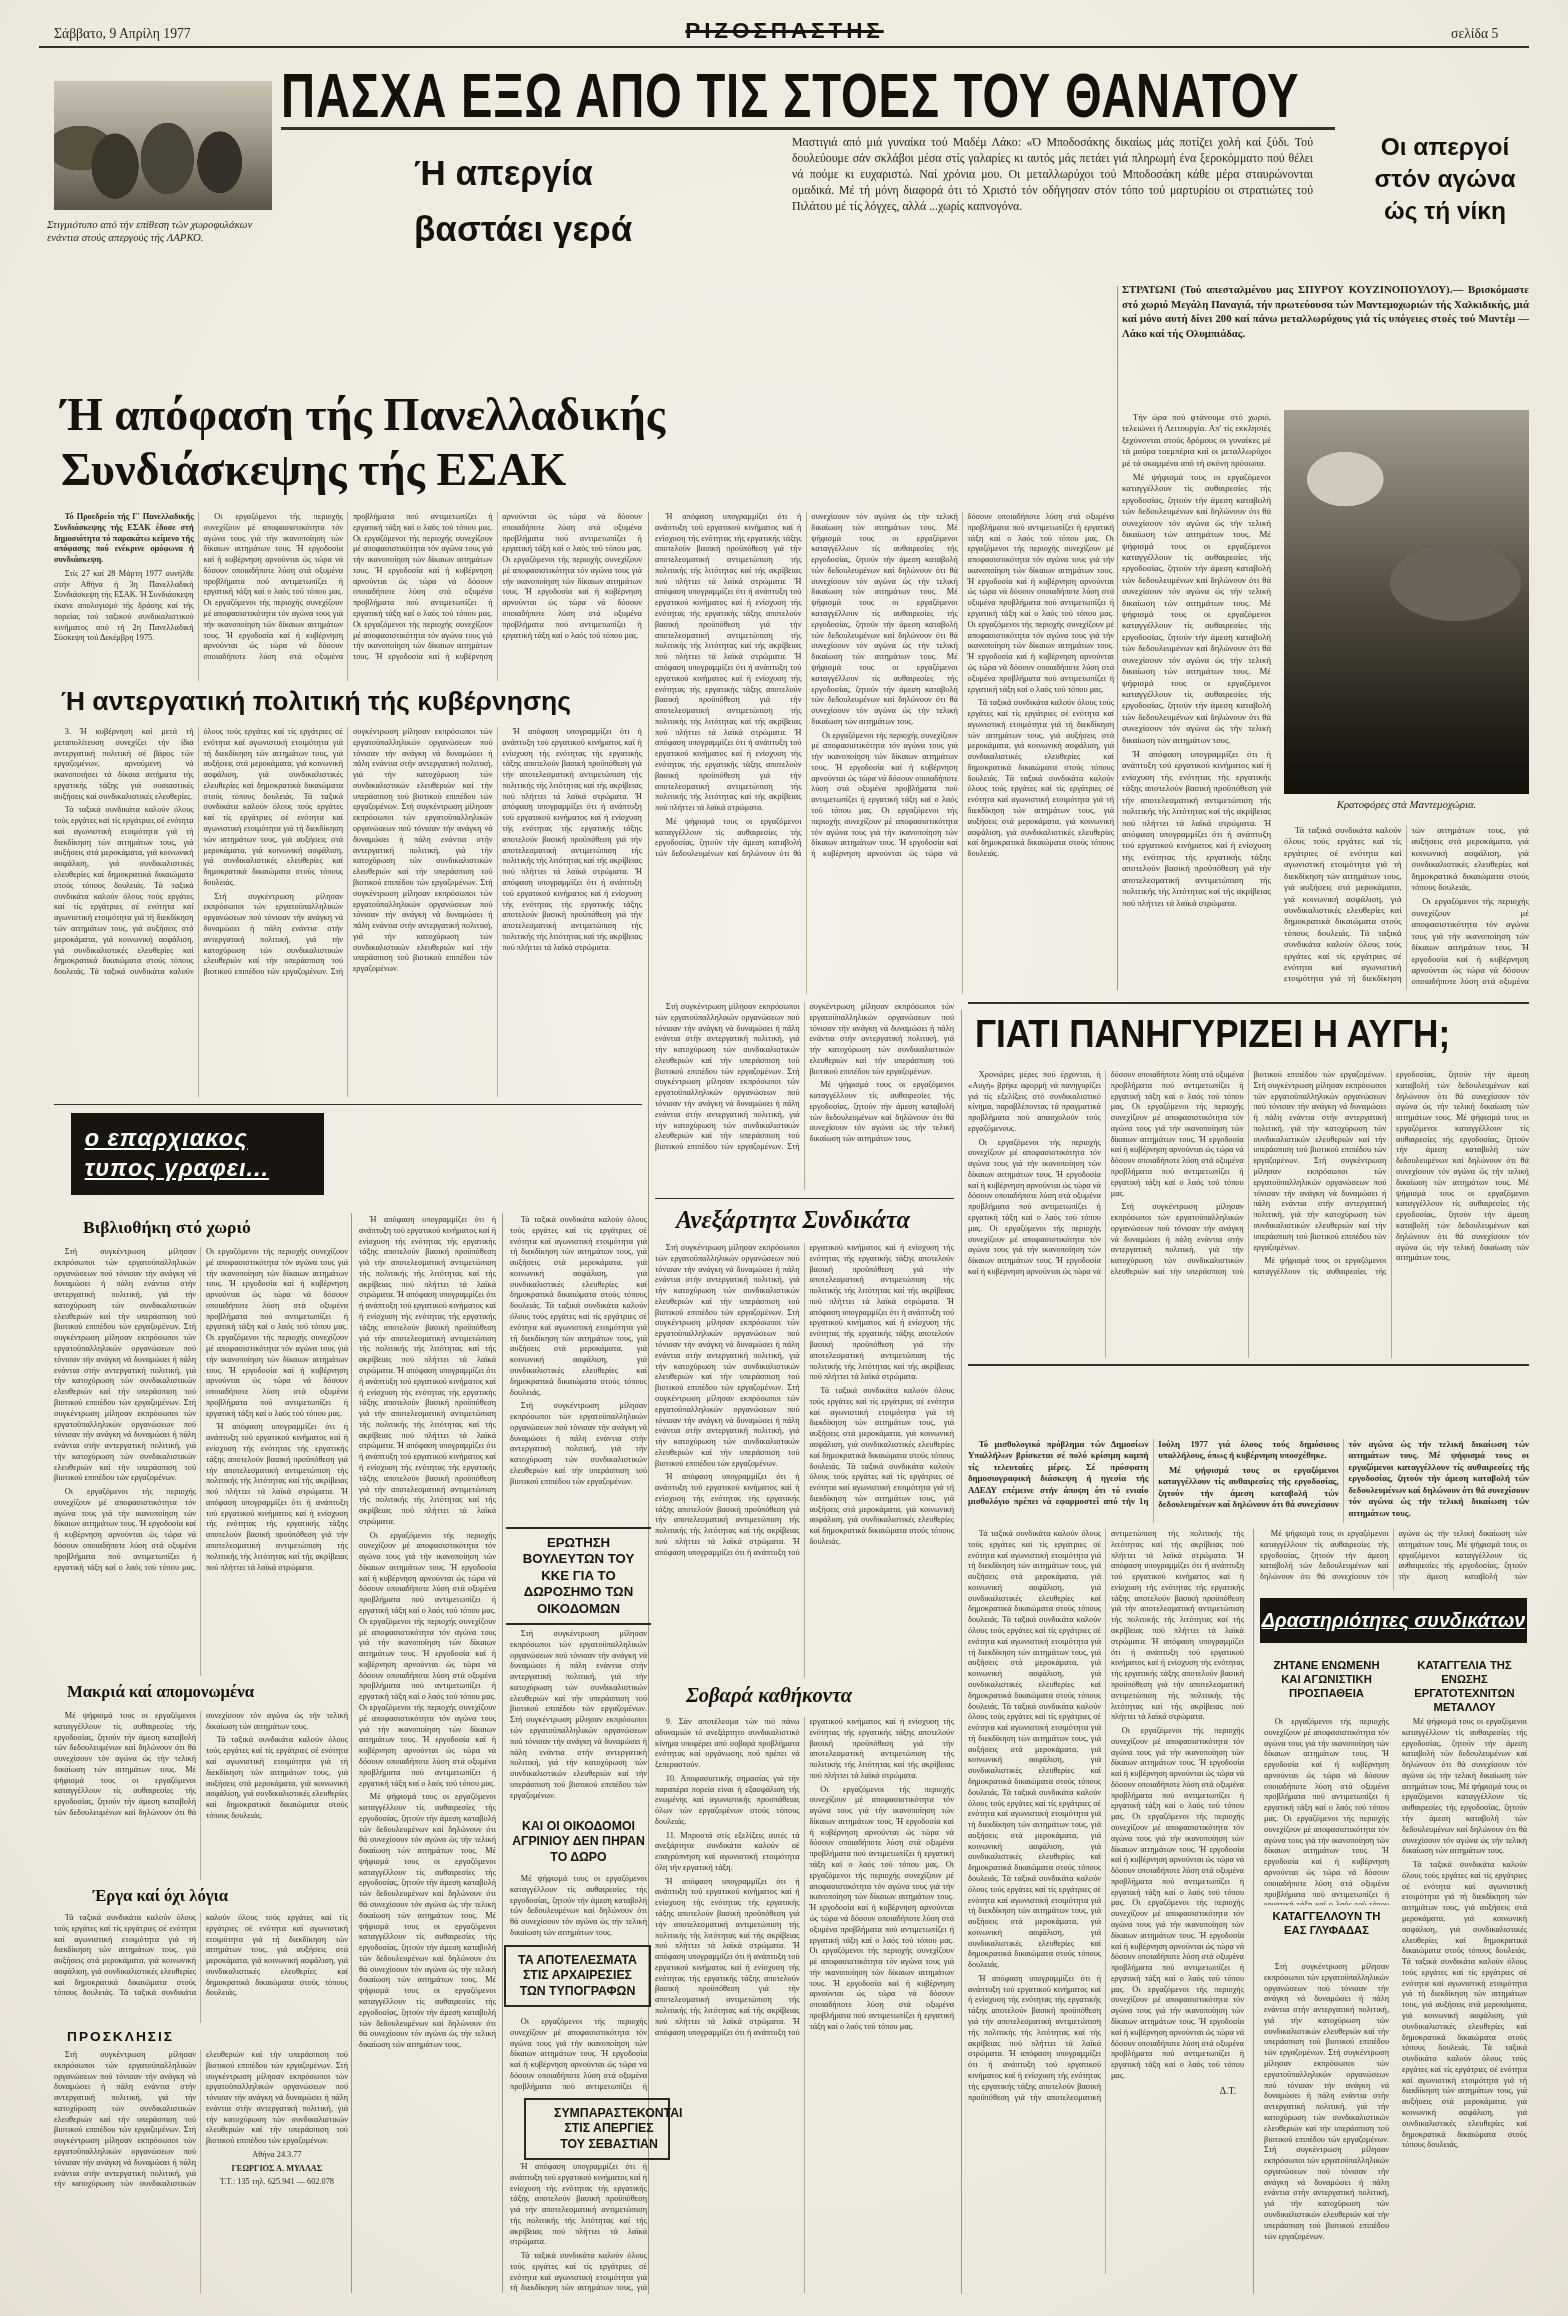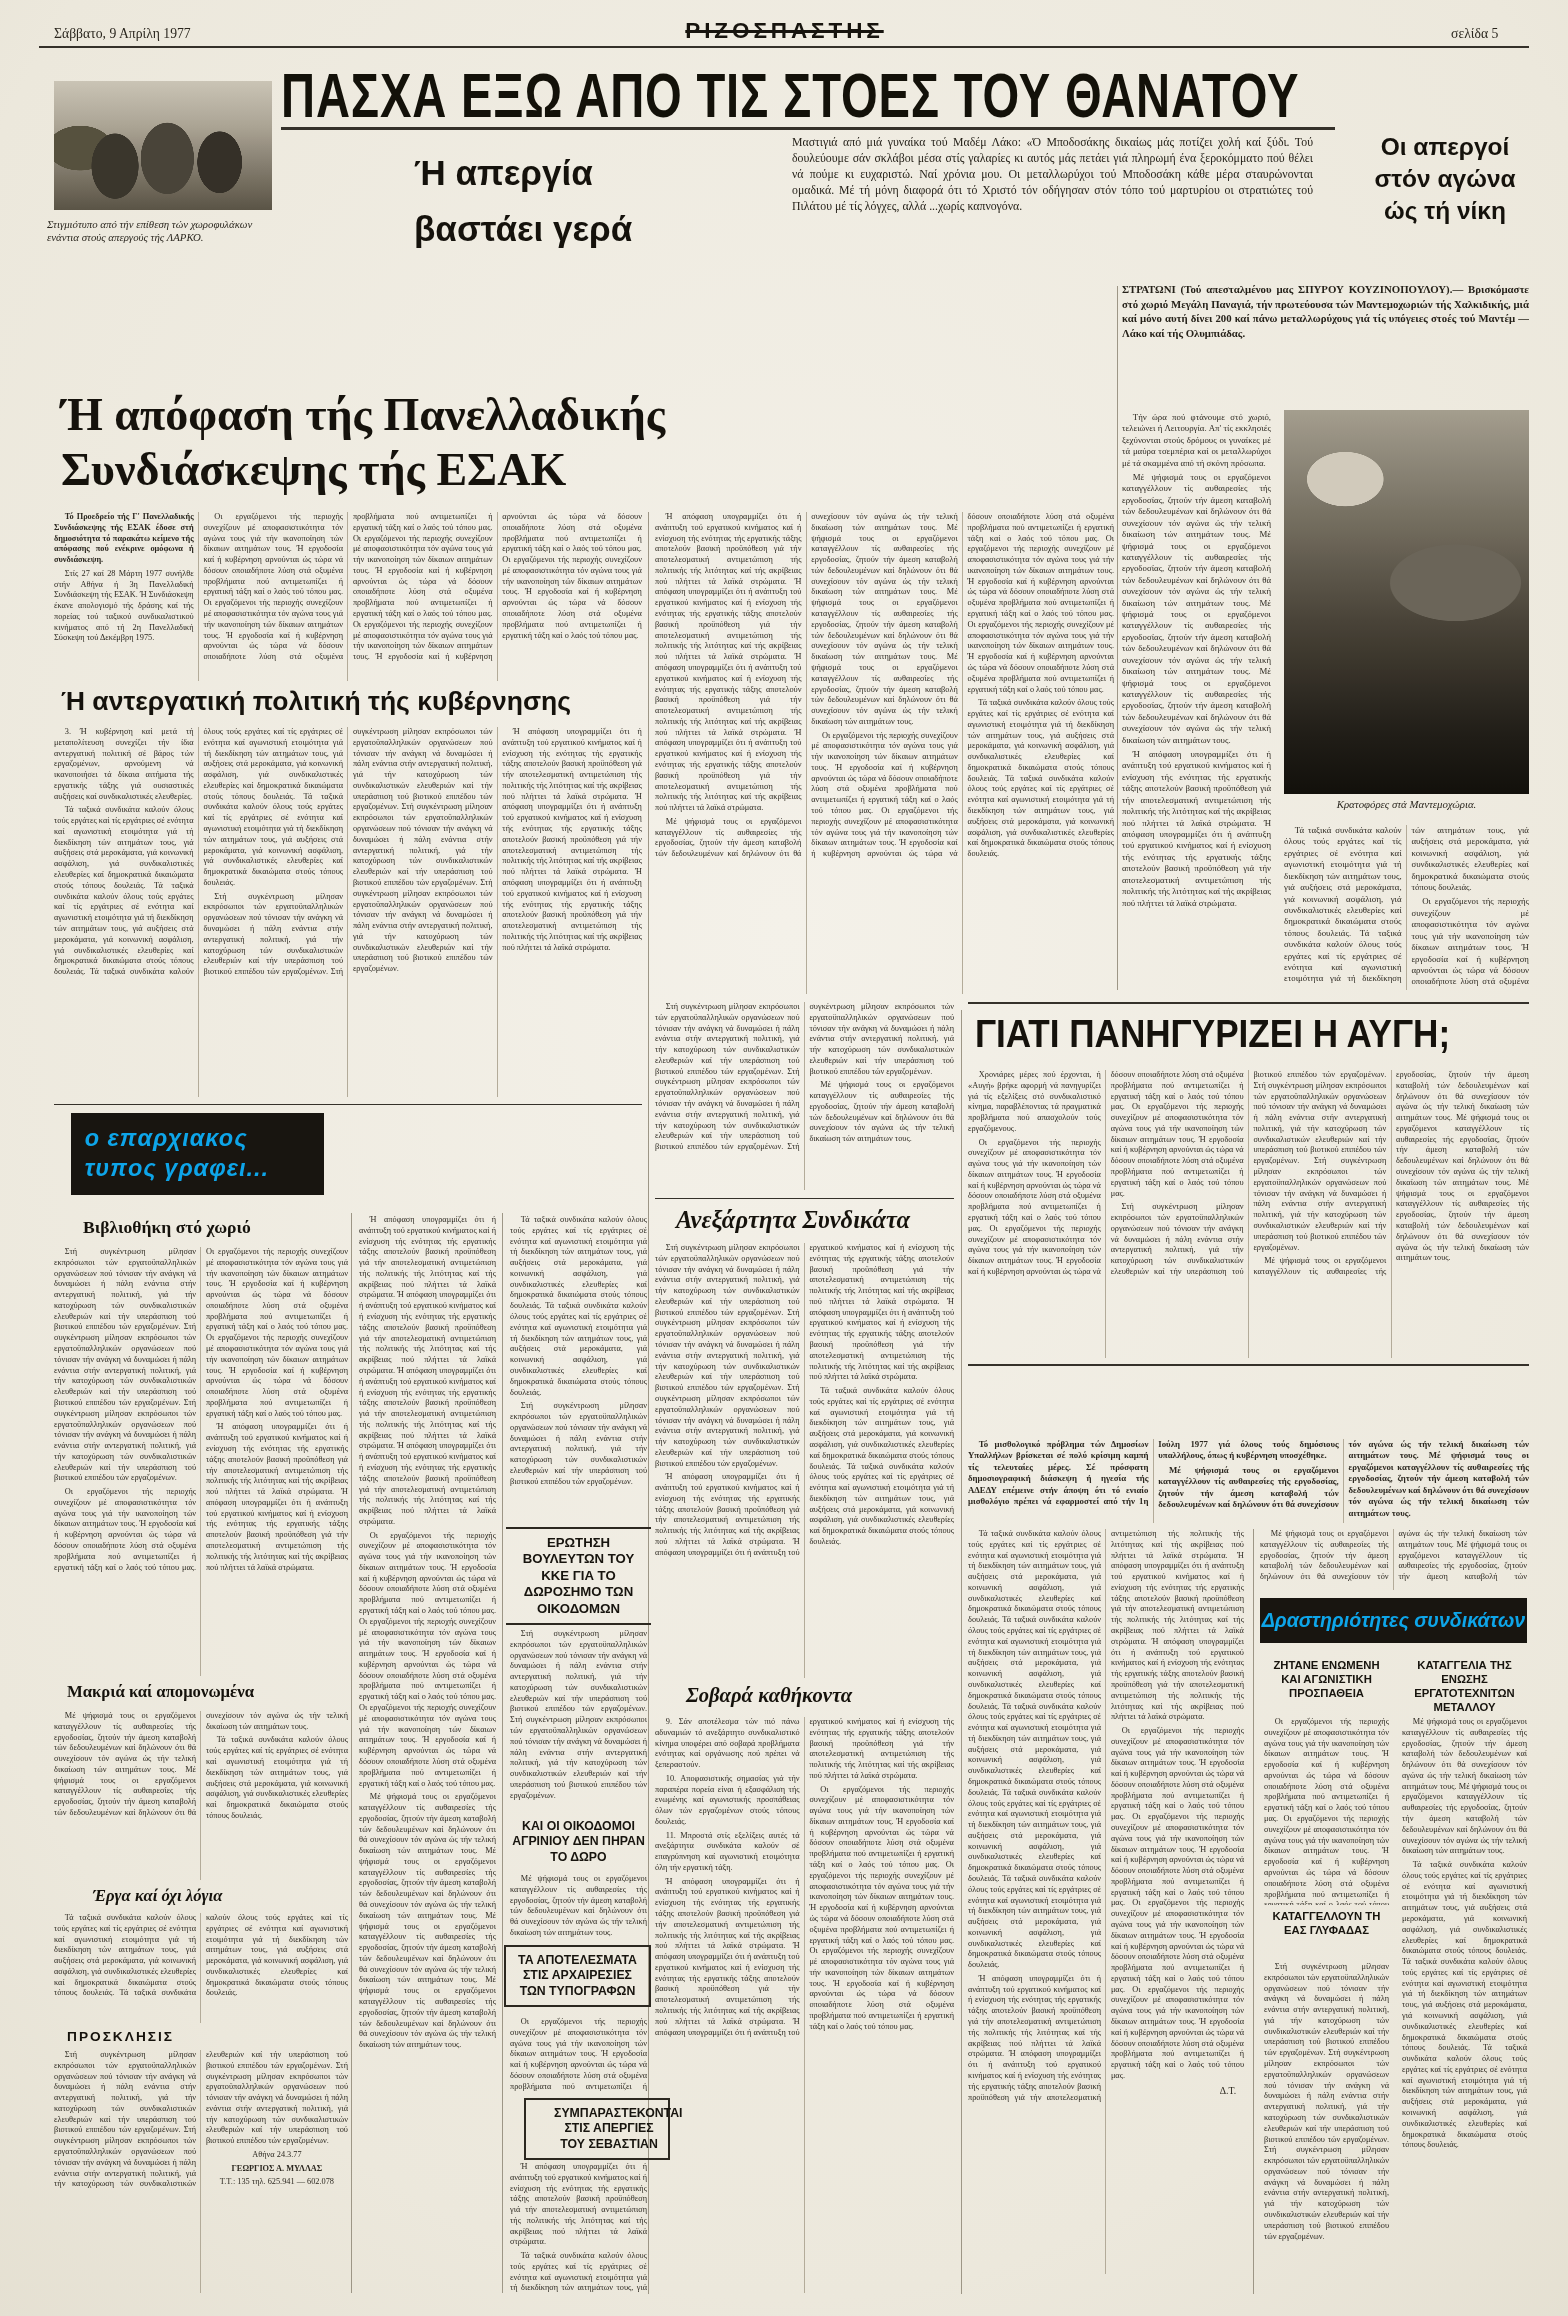--- a/index.html
+++ b/index.html
@@ -47,21 +47,21 @@
       radial-gradient(ellipse 54px 37px at 12% 52%, #57523f 0 60%, transparent 61%),
       linear-gradient(180deg, #c9c3b4 0%, #aaa394 35%, #7f786a 70%, #5b5547 100%);
   }
   .photo-mantem {
     background:
       radial-gradient(ellipse 69px 49px at 25% 18%, #cfc9ba 0 55%, transparent 56%),
       radial-gradient(ellipse 118px 69px at 70% 45%, #6b665a 0 55%, transparent 56%),
       linear-gradient(180deg, #a39d8e 0%, #7a7466 25%, #4a4439 55%, #221f19 85%, #14120d 100%);
   }
   
-  .black-box { background:#181510; color:#0ea5e9; }
+  .black-box { background:#181510; color:#ffffff;text-decoration:underline; }
   .prov-box { font-family:"Liberation Sans",sans-serif; font-weight:700; font-style:italic;
               font-size:23.5px; line-height:1.3; padding:9.8px 13.7px; letter-spacing:1px; }
   .act-box { font-family:"Liberation Sans",sans-serif; font-weight:700; font-style:italic;
              font-size:19.6px; display:flex; align-items:center; justify-content:center; }
   .initials { text-align:right; font-weight:400; font-size:9.8px; padding-right:7.8px; }
   .sign-line { text-align:center; text-indent:0 !important; }
 </style>
 </head>
 <body>
 
@@ -141,21 +141,21 @@
     <p>Οι εργαζόμενοι τής περιοχής συνεχίζουν μέ αποφασιστικότητα τόν αγώνα τους γιά τήν ικανοποίηση τών δίκαιων αιτημάτων τους. Ή εργοδοσία καί ή κυβέρνηση αρνούνται ώς τώρα νά δόσουν οποιαδήποτε λύση στά οξυμένα προβλήματα πού αντιμετωπίζει ή εργατική τάξη καί ο λαός τού τόπου μας. Οι εργαζόμενοι τής περιοχής συνεχίζουν μέ αποφασιστικότητα τόν αγώνα τους γιά τήν ικανοποίηση τών δίκαιων αιτημάτων τους. Ή εργοδοσία καί ή κυβέρνηση αρνούνται ώς τώρα νά δόσουν οποιαδήποτε λύση στά οξυμένα προβλήματα πού αντιμετωπίζει ή εργατική τάξη καί ο λαός τού τόπου μας. Οι εργαζόμενοι τής περιοχής συνεχίζουν μέ αποφασιστικότητα τόν αγώνα τους γιά τήν ικανοποίηση τών δίκαιων αιτημάτων τους. Ή εργοδοσία καί ή κυβέρνηση αρνούνται ώς τώρα νά δόσουν οποιαδήποτε λύση στά οξυμένα προβλήματα πού αντιμετωπίζει ή εργατική τάξη καί ο λαός τού τόπου μας.</p>
     <p>Ή απόφαση υπογραμμίζει ότι ή ανάπτυξη τού εργατικού κινήματος καί ή ενίσχυση τής ενότητας τής εργατικής τάξης αποτελούν βασική προϋπόθεση γιά τήν αποτελεσματική αντιμετώπιση τής πολιτικής τής λιτότητας καί τής ακρίβειας πού πλήττει τά λαϊκά στρώματα. Ή απόφαση υπογραμμίζει ότι ή ανάπτυξη τού εργατικού κινήματος καί ή ενίσχυση τής ενότητας τής εργατικής τάξης αποτελούν βασική προϋπόθεση γιά τήν αποτελεσματική αντιμετώπιση τής πολιτικής τής λιτότητας καί τής ακρίβειας πού πλήττει τά λαϊκά στρώματα.</p>
   </div>
 
   <div class="abs head-serif" style="left:67px; top:1682px; font-size:16.7px;">Μακριά καί απομονωμένα</div>
   <div class="abs col-text cols-2" style="left:54px; top:1711px; width:294px; height:169px;">
     <p>Μέ ψήφισμά τους οι εργαζόμενοι καταγγέλλουν τίς αυθαιρεσίες τής εργοδοσίας, ζητούν τήν άμεση καταβολή τών δεδουλευμένων καί δηλώνουν ότι θά συνεχίσουν τόν αγώνα ώς τήν τελική δικαίωση τών αιτημάτων τους. Μέ ψήφισμά τους οι εργαζόμενοι καταγγέλλουν τίς αυθαιρεσίες τής εργοδοσίας, ζητούν τήν άμεση καταβολή τών δεδουλευμένων καί δηλώνουν ότι θά συνεχίσουν τόν αγώνα ώς τήν τελική δικαίωση τών αιτημάτων τους.</p>
     <p>Τά ταξικά συνδικάτα καλούν όλους τούς εργάτες καί τίς εργάτριες σέ ενότητα καί αγωνιστική ετοιμότητα γιά τή διεκδίκηση τών αιτημάτων τους, γιά αυξήσεις στά μεροκάματα, γιά κοινωνική ασφάλιση, γιά συνδικαλιστικές ελευθερίες καί δημοκρατικά δικαιώματα στούς τόπους δουλειάς.</p>
   </div>
 
-  <div class="abs head-serif" style="left:93px; top:1886px; font-size:16.7px;font-style:italic;">Έργα καί όχι λόγια</div>
+  <div class="abs head-serif" style="left:93px; top:1886px; font-size:16.7px;">Έργα καί όχι λόγια</div>
   <div class="abs col-text cols-2" style="left:54px; top:1913px; width:294px; height:110px;">
     <p>Τά ταξικά συνδικάτα καλούν όλους τούς εργάτες καί τίς εργάτριες σέ ενότητα καί αγωνιστική ετοιμότητα γιά τή διεκδίκηση τών αιτημάτων τους, γιά αυξήσεις στά μεροκάματα, γιά κοινωνική ασφάλιση, γιά συνδικαλιστικές ελευθερίες καί δημοκρατικά δικαιώματα στούς τόπους δουλειάς. Τά ταξικά συνδικάτα καλούν όλους τούς εργάτες καί τίς εργάτριες σέ ενότητα καί αγωνιστική ετοιμότητα γιά τή διεκδίκηση τών αιτημάτων τους, γιά αυξήσεις στά μεροκάματα, γιά κοινωνική ασφάλιση, γιά συνδικαλιστικές ελευθερίες καί δημοκρατικά δικαιώματα στούς τόπους δουλειάς.</p>
   </div>
 
   <div class="abs head-sans" style="left:67px; top:2029px; font-size:13.7px; letter-spacing:2px;">ΠΡΟΣΚΛΗΣΙΣ</div>
   <div class="abs col-text cols-2" style="left:54px; top:2050px; width:294px; height:243px;">
     <p>Στή συγκέντρωση μίλησαν εκπρόσωποι τών εργατοϋπαλληλικών οργανώσεων πού τόνισαν τήν ανάγκη νά δυναμώσει ή πάλη ενάντια στήν αντεργατική πολιτική, γιά τήν κατοχύρωση τών συνδικαλιστικών ελευθεριών καί τήν υπεράσπιση τού βιοτικού επιπέδου τών εργαζομένων. Στή συγκέντρωση μίλησαν εκπρόσωποι τών εργατοϋπαλληλικών οργανώσεων πού τόνισαν τήν ανάγκη νά δυναμώσει ή πάλη ενάντια στήν αντεργατική πολιτική, γιά τήν κατοχύρωση τών συνδικαλιστικών ελευθεριών καί τήν υπεράσπιση τού βιοτικού επιπέδου τών εργαζομένων. Στή συγκέντρωση μίλησαν εκπρόσωποι τών εργατοϋπαλληλικών οργανώσεων πού τόνισαν τήν ανάγκη νά δυναμώσει ή πάλη ενάντια στήν αντεργατική πολιτική, γιά τήν κατοχύρωση τών συνδικαλιστικών ελευθεριών καί τήν υπεράσπιση τού βιοτικού επιπέδου τών εργαζομένων.</p>
     <p class="sign-line">Αθήνα 24.3.77</p>
     <p class="sign-line lead-bold">ΓΕΩΡΓΙΟΣ Α. ΜΥΛΛΑΣ</p>
     <p class="sign-line">Τ.Τ.: 135 τηλ. 625.941 — 602.078</p>

